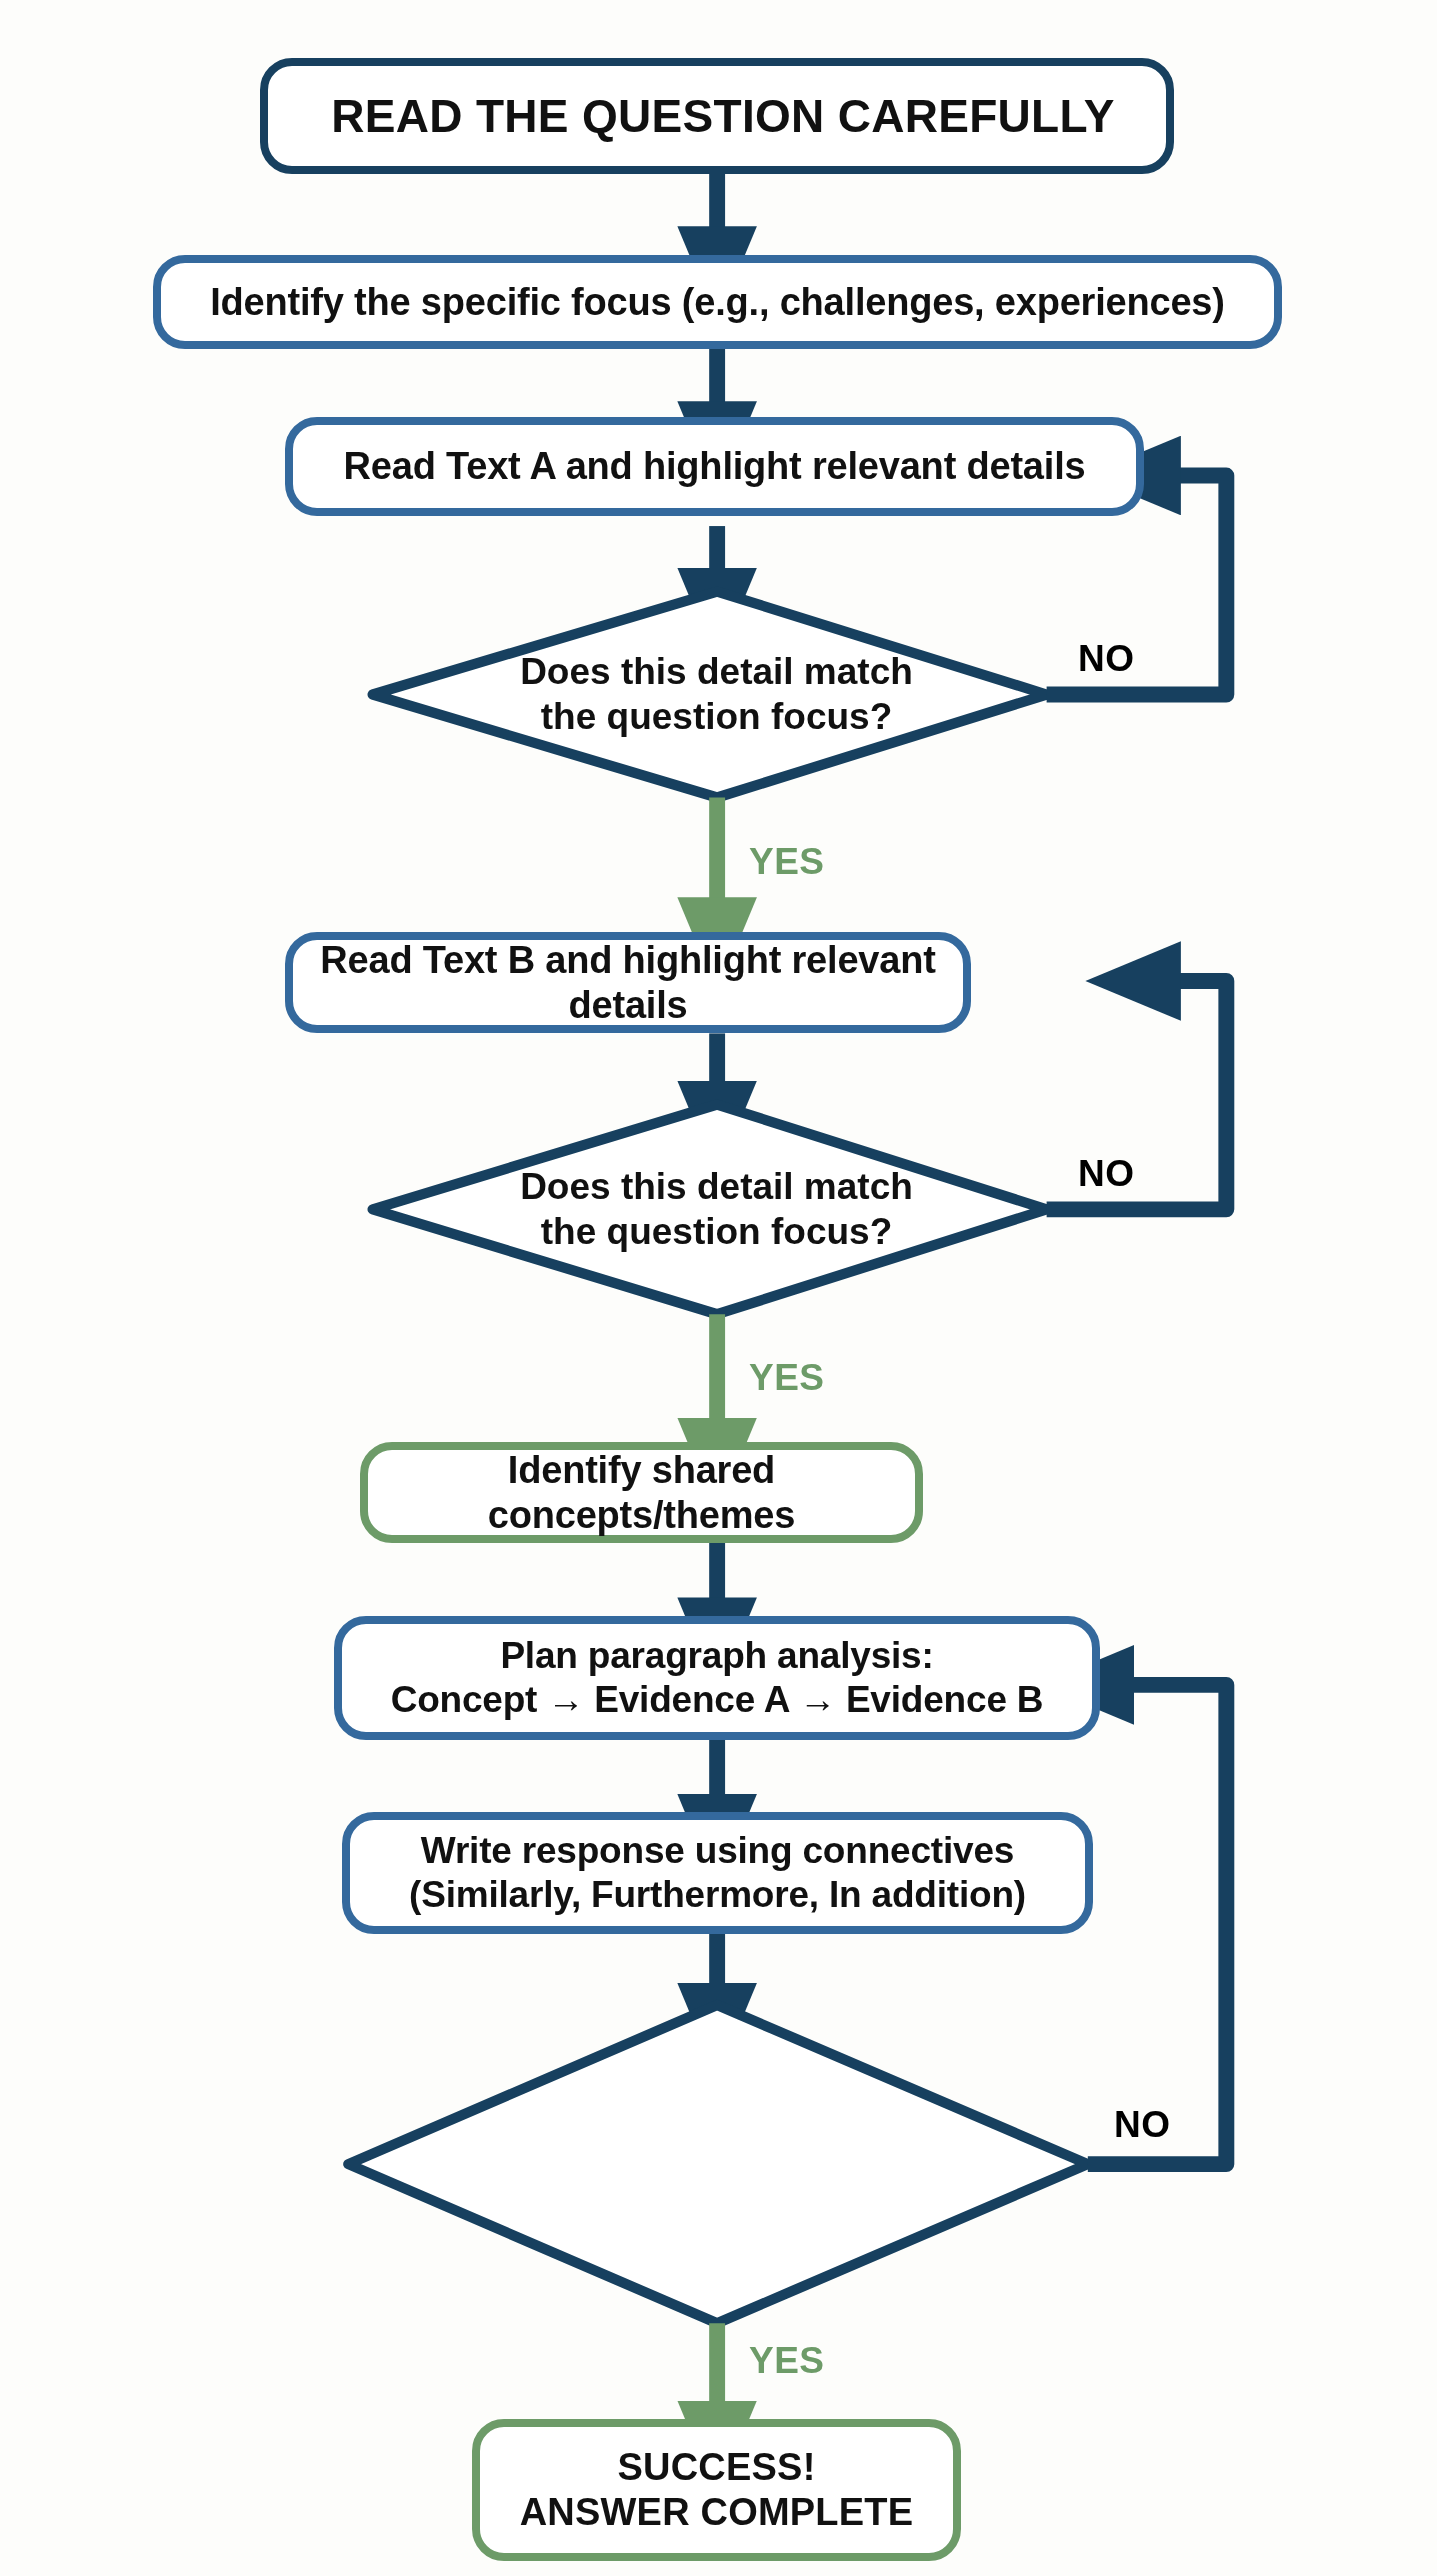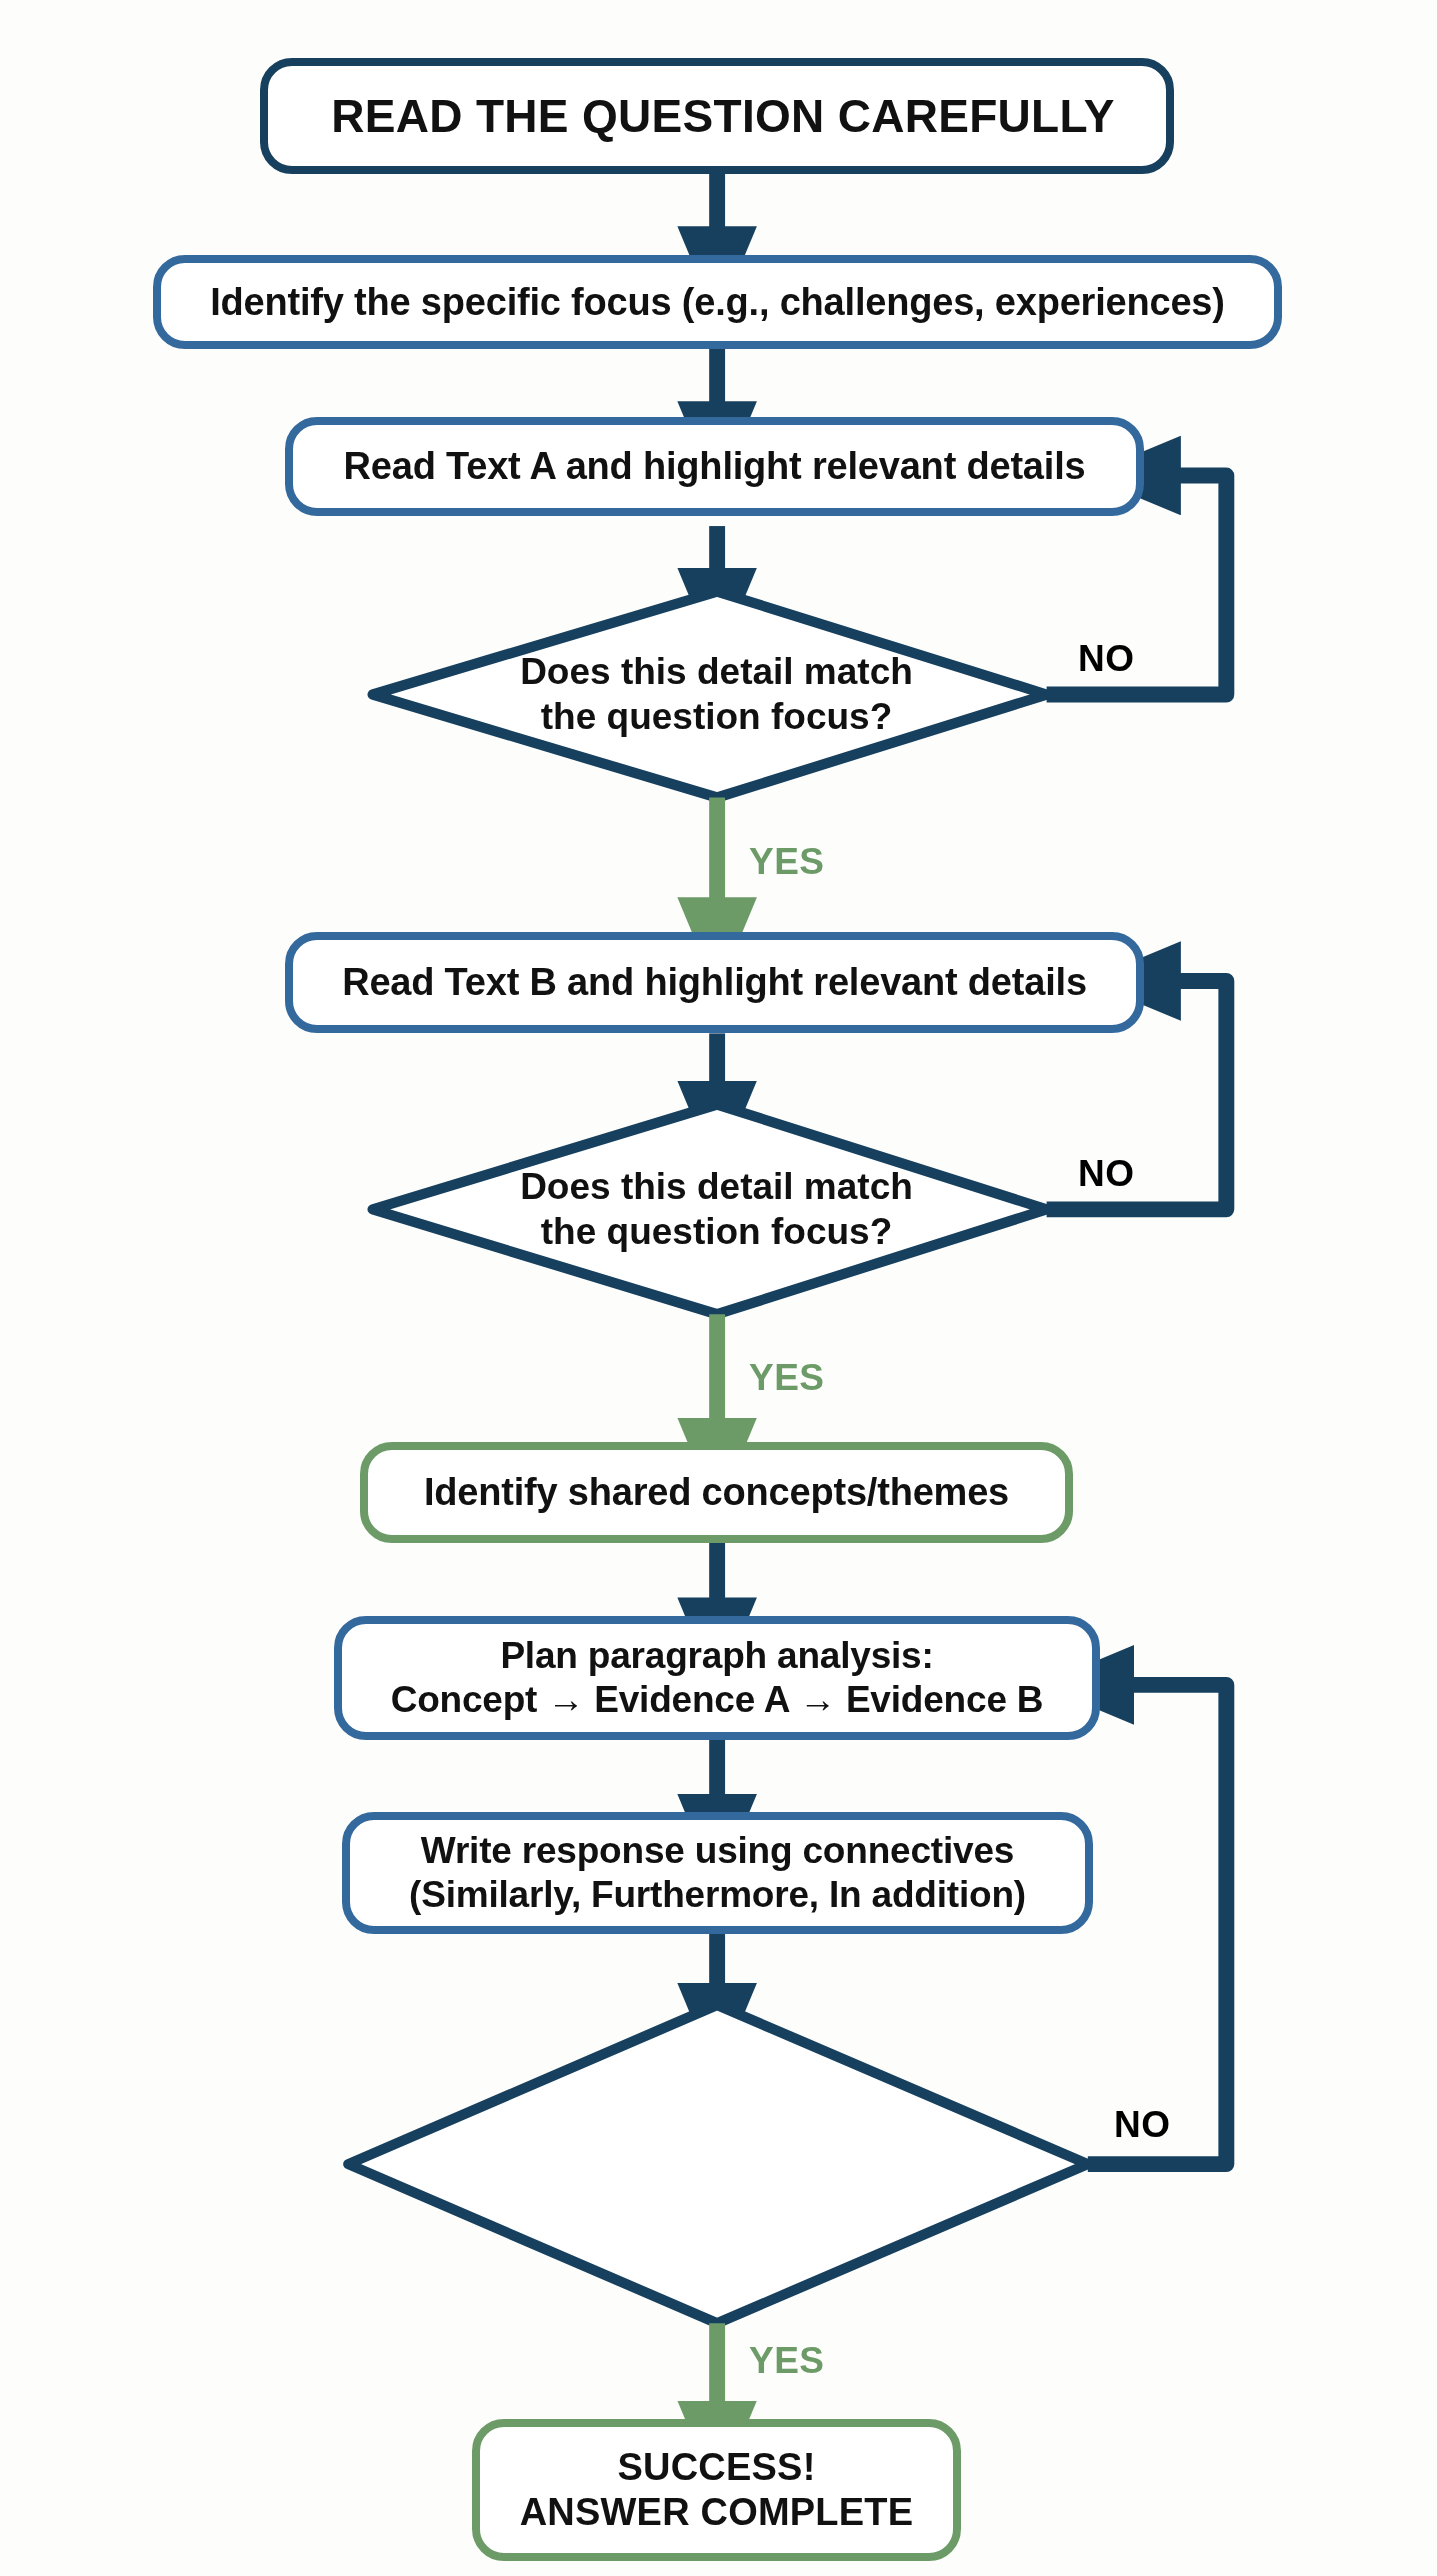--- a/index.html
+++ b/index.html
@@ -99,26 +99,26 @@
 
   <div class="node rounded navy-box title-box" style="left:260px;top:58px;width:914px;height:116px;">READ THE QUESTION CAREFULLY</div>
 
   <div class="node rounded blue-box proc" style="left:153px;top:255px;width:1129px;height:94px;">Identify the specific focus (e.g., challenges, experiences)</div>
 
   <div class="node rounded blue-box proc" style="left:285px;top:417px;width:859px;height:99px;">Read Text A and highlight relevant details</div>
 
   <div class="diamond-label" style="left:419px;top:644px;width:595px;height:101px;">Does this detail match
 the question focus?</div>
 
-  <div class="node rounded blue-box proc" style="left:285px;top:932px;width:859px;height:101px;">Read Text B and highlight relevant details</div>
+  <div class="node rounded blue-box proc" style="left:285px;top:932px;width:686px;height:101px;">Read Text B and highlight relevant details</div>
 
   <div class="diamond-label" style="left:419px;top:1159px;width:595px;height:101px;">Does this detail match
 the question focus?</div>
 
-  <div class="node rounded green-box proc" style="left:360px;top:1442px;width:713px;height:101px;">Identify shared concepts/themes</div>
+  <div class="node rounded green-box proc" style="left:360px;top:1442px;width:563px;height:101px;">Identify shared concepts/themes</div>
 
   <div class="node rounded blue-box proc2" style="left:334px;top:1616px;width:766px;height:124px;">Plan paragraph analysis:
 Concept → Evidence A → Evidence B</div>
 
   <div class="node rounded blue-box proc2" style="left:342px;top:1812px;width:751px;height:122px;">Write response using connectives
 (Similarly, Furthermore, In addition)</div>
 
 
   <div class="node rounded green-box success" style="left:472px;top:2419px;width:489px;height:142px;">SUCCESS!
 ANSWER COMPLETE</div>

